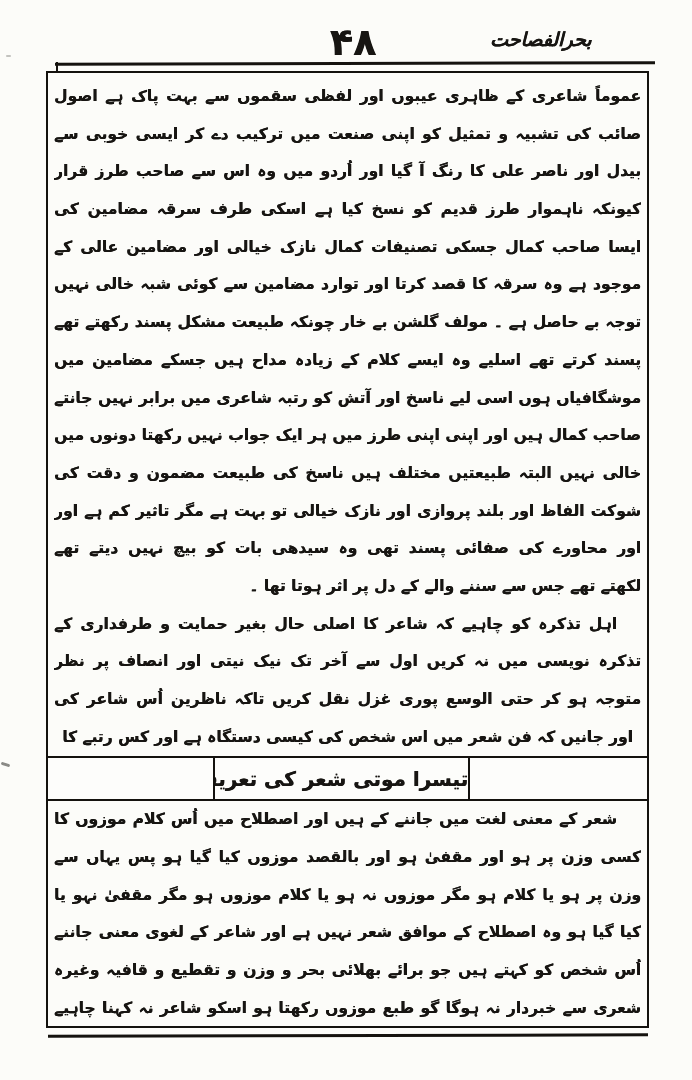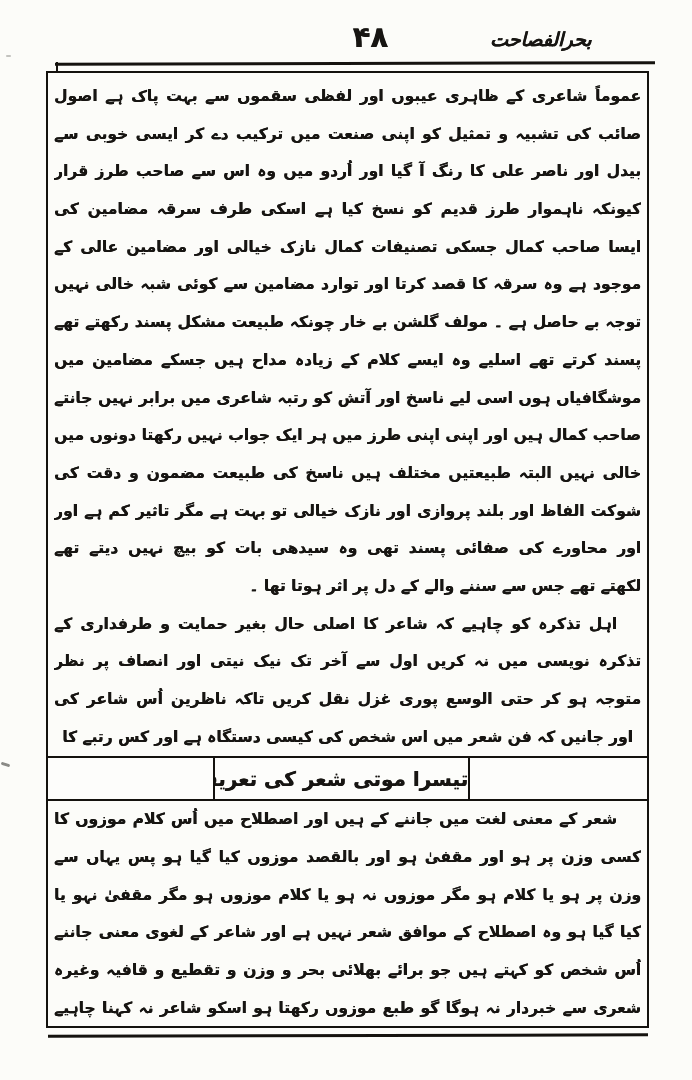--- a/index.html
+++ b/index.html
@@ -11,22 +11,22 @@
   }
   
   .book-title{
     position:absolute; top:28px; right:42px; width:160px;
     direction:rtl; text-align:left;
     font-size:19px; font-weight:bold; font-style:italic;
     text-shadow:0.3px 0 0 currentColor;
   }
   .page-number{
     position:absolute; top:20px; left:318px; width:70px;
-    text-align:right; direction:rtl;
-    font-size:29px; font-weight:bold;
+    text-align:center; direction:rtl;
+    font-size:38px; font-weight:bold;
     text-shadow:0.5px 0 0 currentColor;
   }
   .header-rule{
     position:absolute; top:62px; left:55px; width:600px; height:3px;
     background:#15130f; transform:rotate(-0.15deg);
   }
   .header-rule-tick{
     position:absolute; top:62px; left:56px; width:2px; height:11px;
     background:#15130f;
   }

